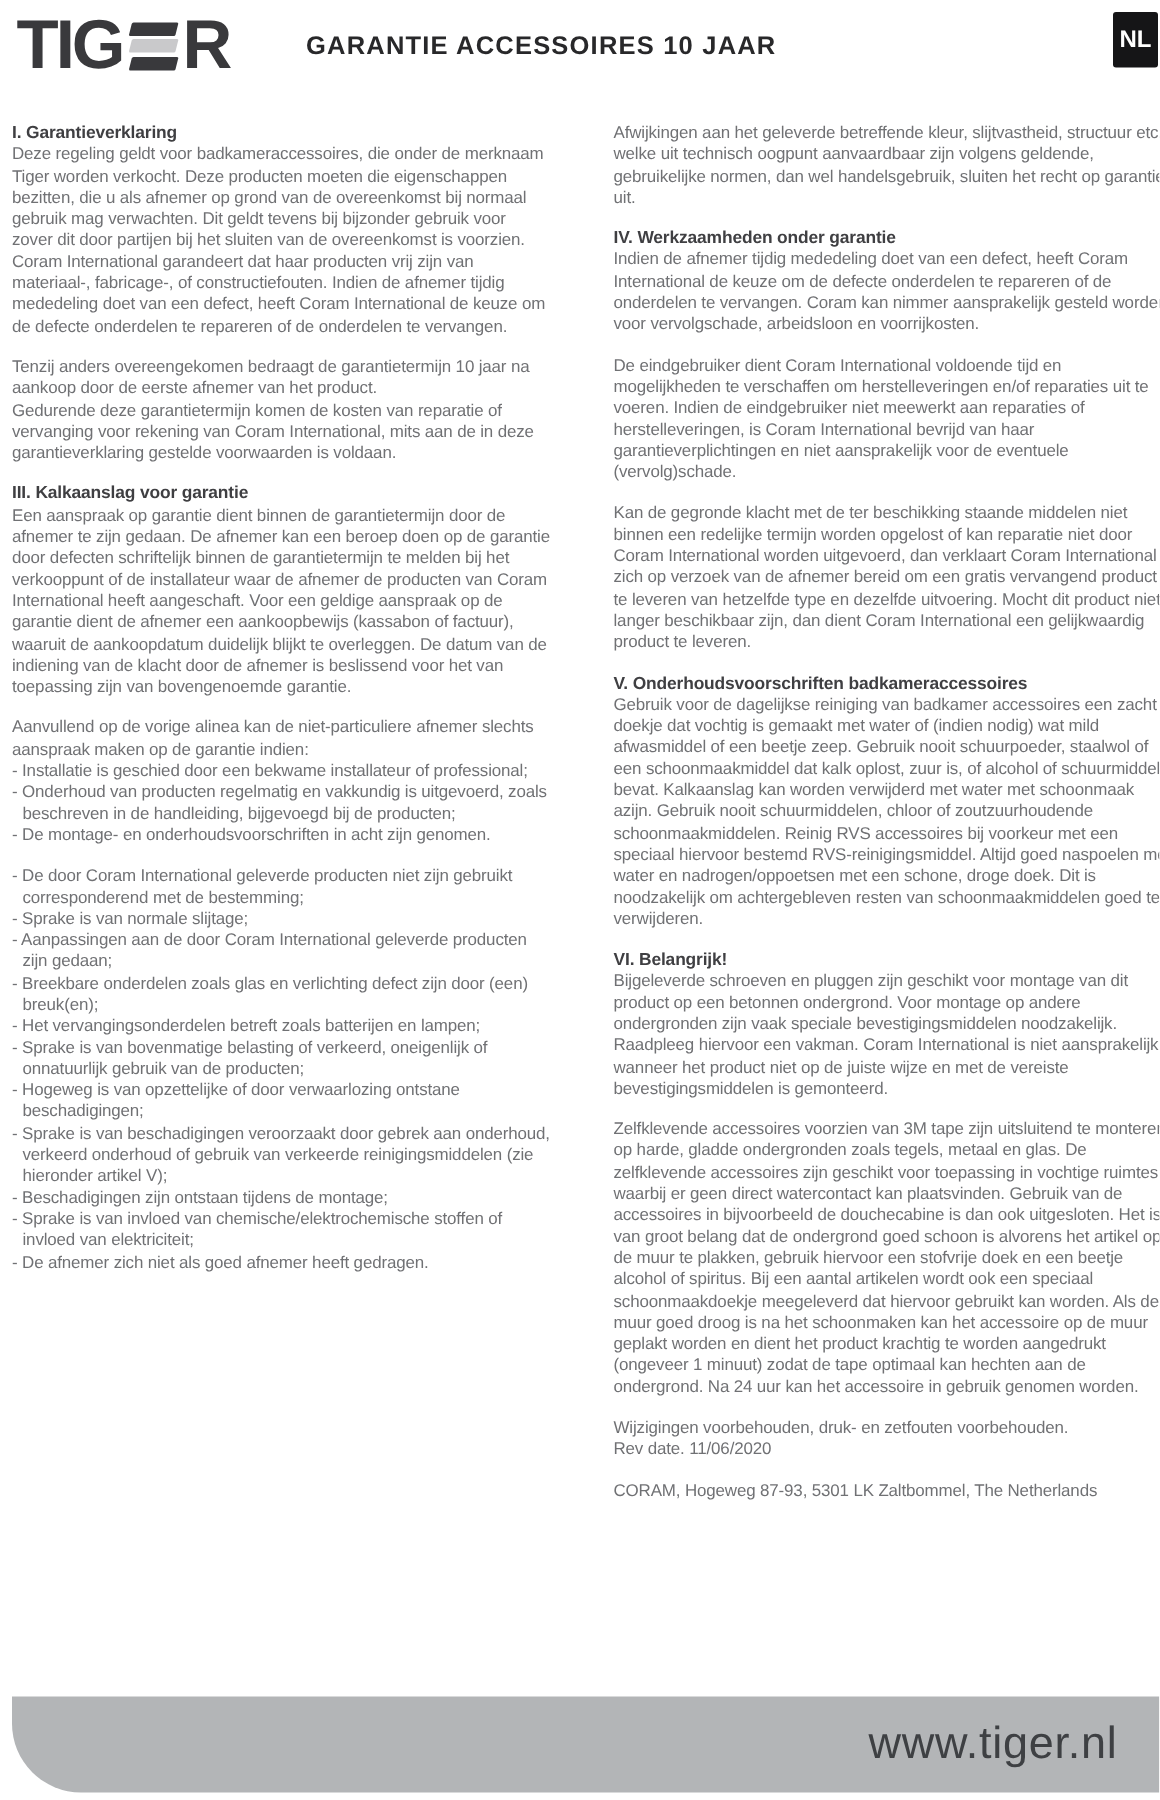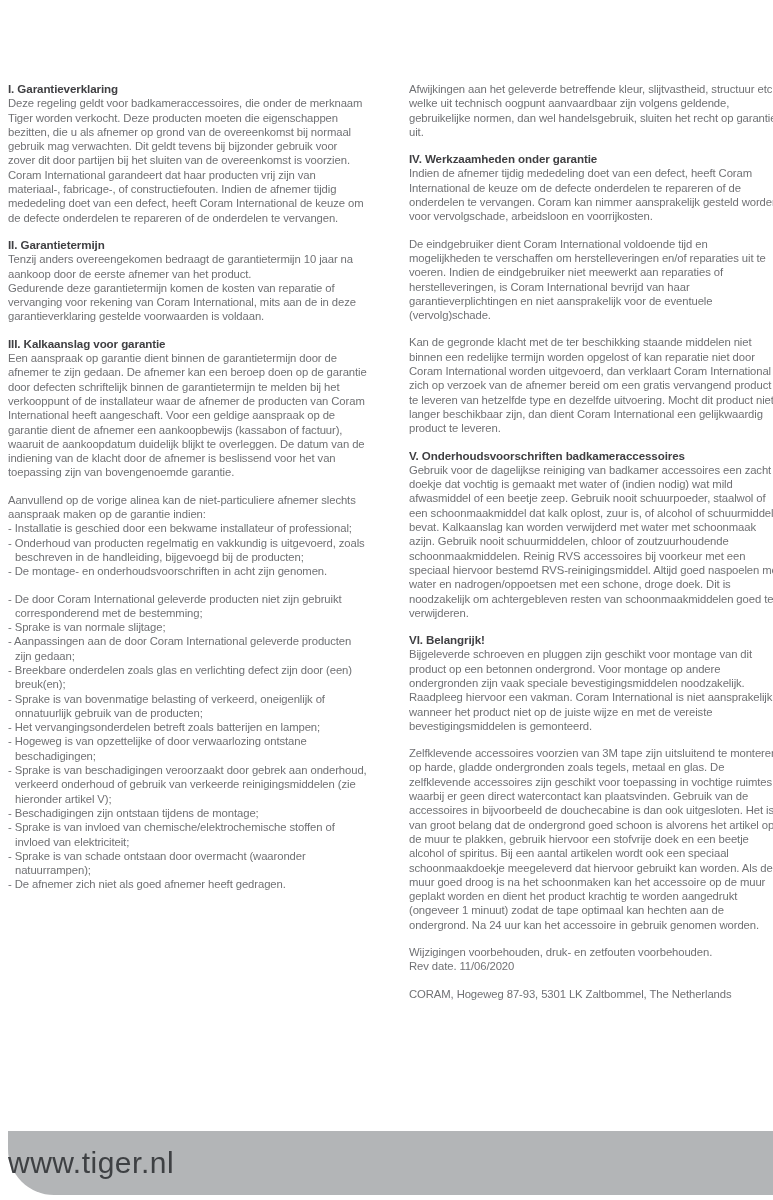--- a/index.html
+++ b/index.html
@@ -39,65 +39,76 @@
     letter-spacing:-0.1px;
   }
   .para, .list-item {
     font-size:11.3px; line-height:14.3px; color:#707174; letter-spacing:-0.1px;
   }
   .list-item { padding-left:7px; text-indent:-7px; }
   
   .footer-bar {
     position:absolute; left:8px; right:0; bottom:5px; height:64px;
     background:#b3b5b7; border-bottom-left-radius:46px;
-    display:flex; align-items:center; justify-content:flex-start; padding-right:28px;
+    display:flex; align-items:center; justify-content:flex-end; padding-right:28px;
     box-sizing:border-box;
     margin-top:24px;
   }
   .site { font-size:30px; color:#3e4043; letter-spacing:0.5px; }
 </style>
 </head>
 <body>
 
 <div class="page">
 
+  <div class="hdr">
+    <div class="logo">
+      <span class="logo-txt">TIG</span>
+      <span class="logo-e">
+        <span class="bar dark"></span>
+        <span class="bar light"></span>
+        <span class="bar dark"></span>
+      </span>
+      <span class="logo-txt">R</span>
+    </div>
+    <div class="title">GARANTIE ACCESSOIRES 10 JAAR</div>
+    <div class="badge">NL</div>
+  </div>
 
   <div class="content">
     <div class="col">
         <div class="block">
           <div class="heading">I. Garantieverklaring</div>
           <div class="para">Deze regeling geldt voor badkameraccessoires, die onder de merknaam Tiger worden verkocht. Deze producten moeten die eigenschappen bezitten, die u als afnemer op grond van de overeenkomst bij normaal gebruik mag verwachten. Dit geldt tevens bij bijzonder gebruik voor zover dit door partijen bij het sluiten van de overeenkomst is voorzien. Coram International garandeert dat haar producten vrij zijn van materiaal-, fabricage-, of constructiefouten. Indien de afnemer tijdig mededeling doet van een defect, heeft Coram International de keuze om de defecte onderdelen te repareren of de onderdelen te vervangen.</div>
         </div>
         <div class="block">
-          <div class="heading">II. Garantietermijn</div>
           <div class="para">Tenzij anders overeengekomen bedraagt de garantietermijn 10 jaar na aankoop door de eerste afnemer van het product.</div>
           <div class="para">Gedurende deze garantietermijn komen de kosten van reparatie of vervanging voor rekening van Coram International, mits aan de in deze garantieverklaring gestelde voorwaarden is voldaan.</div>
         </div>
         <div class="block">
           <div class="heading">III. Kalkaanslag voor garantie</div>
           <div class="para">Een aanspraak op garantie dient binnen de garantietermijn door de afnemer te zijn gedaan. De afnemer kan een beroep doen op de garantie door defecten schriftelijk binnen de garantietermijn te melden bij het verkooppunt of de installateur waar de afnemer de producten van Coram International heeft aangeschaft. Voor een geldige aanspraak op de garantie dient de afnemer een aankoopbewijs (kassabon of factuur), waaruit de aankoopdatum duidelijk blijkt te overleggen. De datum van de indiening van de klacht door de afnemer is beslissend voor het van toepassing zijn van bovengenoemde garantie.</div>
         </div>
         <div class="block">
           <div class="para">Aanvullend op de vorige alinea kan de niet-particuliere afnemer slechts aanspraak maken op de garantie indien:</div>
           <div class="list-item">- Installatie is geschied door een bekwame installateur of professional;</div>
           <div class="list-item">- Onderhoud van producten regelmatig en vakkundig is uitgevoerd, zoals beschreven in de handleiding, bijgevoegd bij de producten;</div>
           <div class="list-item">- De montage- en onderhoudsvoorschriften in acht zijn genomen.</div>
         </div>
         <div class="block">
           <div class="list-item">- De door Coram International geleverde producten niet zijn gebruikt corresponderend met de bestemming;</div>
           <div class="list-item">- Sprake is van normale slijtage;</div>
           <div class="list-item">- Aanpassingen aan de door Coram International geleverde producten zijn gedaan;</div>
           <div class="list-item">- Breekbare onderdelen zoals glas en verlichting defect zijn door (een) breuk(en);</div>
+          <div class="list-item">- Het vervangingsonderdelen betreft zoals batterijen en lampen;</div>
           <div class="list-item">- Sprake is van bovenmatige belasting of verkeerd, oneigenlijk of onnatuurlijk gebruik van de producten;</div>
-          <div class="list-item">- Het vervangingsonderdelen betreft zoals batterijen en lampen;</div>
           <div class="list-item">- Hogeweg is van opzettelijke of door verwaarlozing ontstane beschadigingen;</div>
           <div class="list-item">- Sprake is van beschadigingen veroorzaakt door gebrek aan onderhoud, verkeerd onderhoud of gebruik van verkeerde reinigingsmiddelen (zie hieronder artikel V);</div>
           <div class="list-item">- Beschadigingen zijn ontstaan tijdens de montage;</div>
           <div class="list-item">- Sprake is van invloed van chemische/elektrochemische stoffen of invloed van elektriciteit;</div>
-          <div class="list-item">- Sprake is van schade ontstaan door overmacht (waaronder natuurrampen);</div>
           <div class="list-item">- De afnemer zich niet als goed afnemer heeft gedragen.</div>
         </div>
       </div>
     <div class="col col-right">
         <div class="block">
           <div class="para">Afwijkingen aan het geleverde betreffende kleur, slijtvastheid, structuur etc., welke uit technisch oogpunt aanvaardbaar zijn volgens geldende, gebruikelijke normen, dan wel handelsgebruik, sluiten het recht op garantie uit.</div>
         </div>
         <div class="block">
           <div class="heading">IV. Werkzaamheden onder garantie</div>
           <div class="para">Indien de afnemer tijdig mededeling doet van een defect, heeft Coram International de keuze om de defecte onderdelen te repareren of de onderdelen te vervangen. Coram kan nimmer aansprakelijk gesteld worden voor vervolgschade, arbeidsloon en voorrijkosten.</div>

